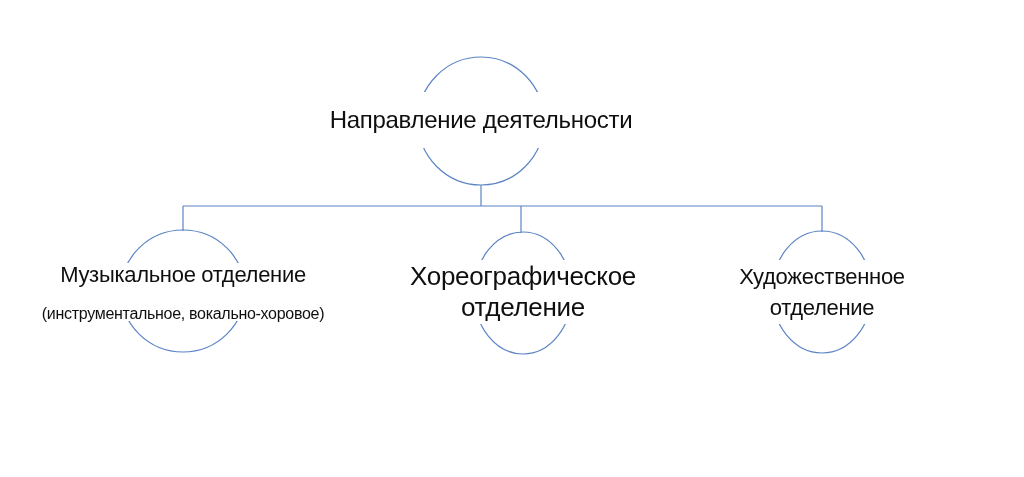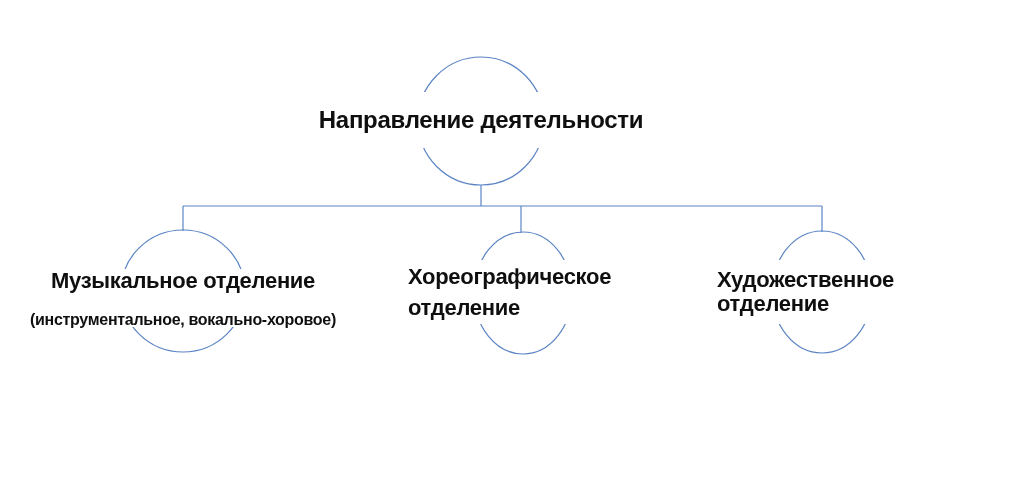--- a/index.html
+++ b/index.html
@@ -34,61 +34,62 @@
       fill: none;
     }
     .node-label {
       position: absolute;
       background: var(--bg-color);
       color: var(--text-color);
       display: flex;
       flex-direction: column;
       align-items: center;
       justify-content: center;
-      font-weight: 700;
+      text-align: center;
+      font-weight: 400;
       letter-spacing: -0.3px;
     }
     .root-label {
       left: 271px;
       top: 92px;
       width: 420px;
       height: 56px;
       font-size: 24px;
       line-height: 30px;
     }
     .node-1 {
       left: 28px;
-      top: 269px;
+      top: 263px;
       width: 310px;
       height: 58px;
       gap: 12px;
     }
     .node-1 .main {
       font-size: 22px;
       line-height: 30px;
     }
     .node-1 .sub {
       font-size: 16px;
       line-height: 23px;
     }
     .node-2 {
       left: 408px;
       top: 260px;
       width: 230px;
       height: 64px;
-      font-size: 22px;
+      font-size: 26px;
       line-height: 31px;
     }
     .node-3 {
       left: 717px;
       top: 260px;
       width: 210px;
       height: 64px;
       font-size: 22px;
-      line-height: 24px;
+      line-height: 31px;
     }
   </style>
 </head>
 <body style="--line-color: #5b84c4; --text-color: #0f0f0f; --bg-color: #ffffff;">
 
 <div class="canvas">
 
   <svg class="wires" viewBox="0 0 1024 477">
 
     <ellipse class="ln" cx="481" cy="121" rx="63" ry="64"></ellipse>

